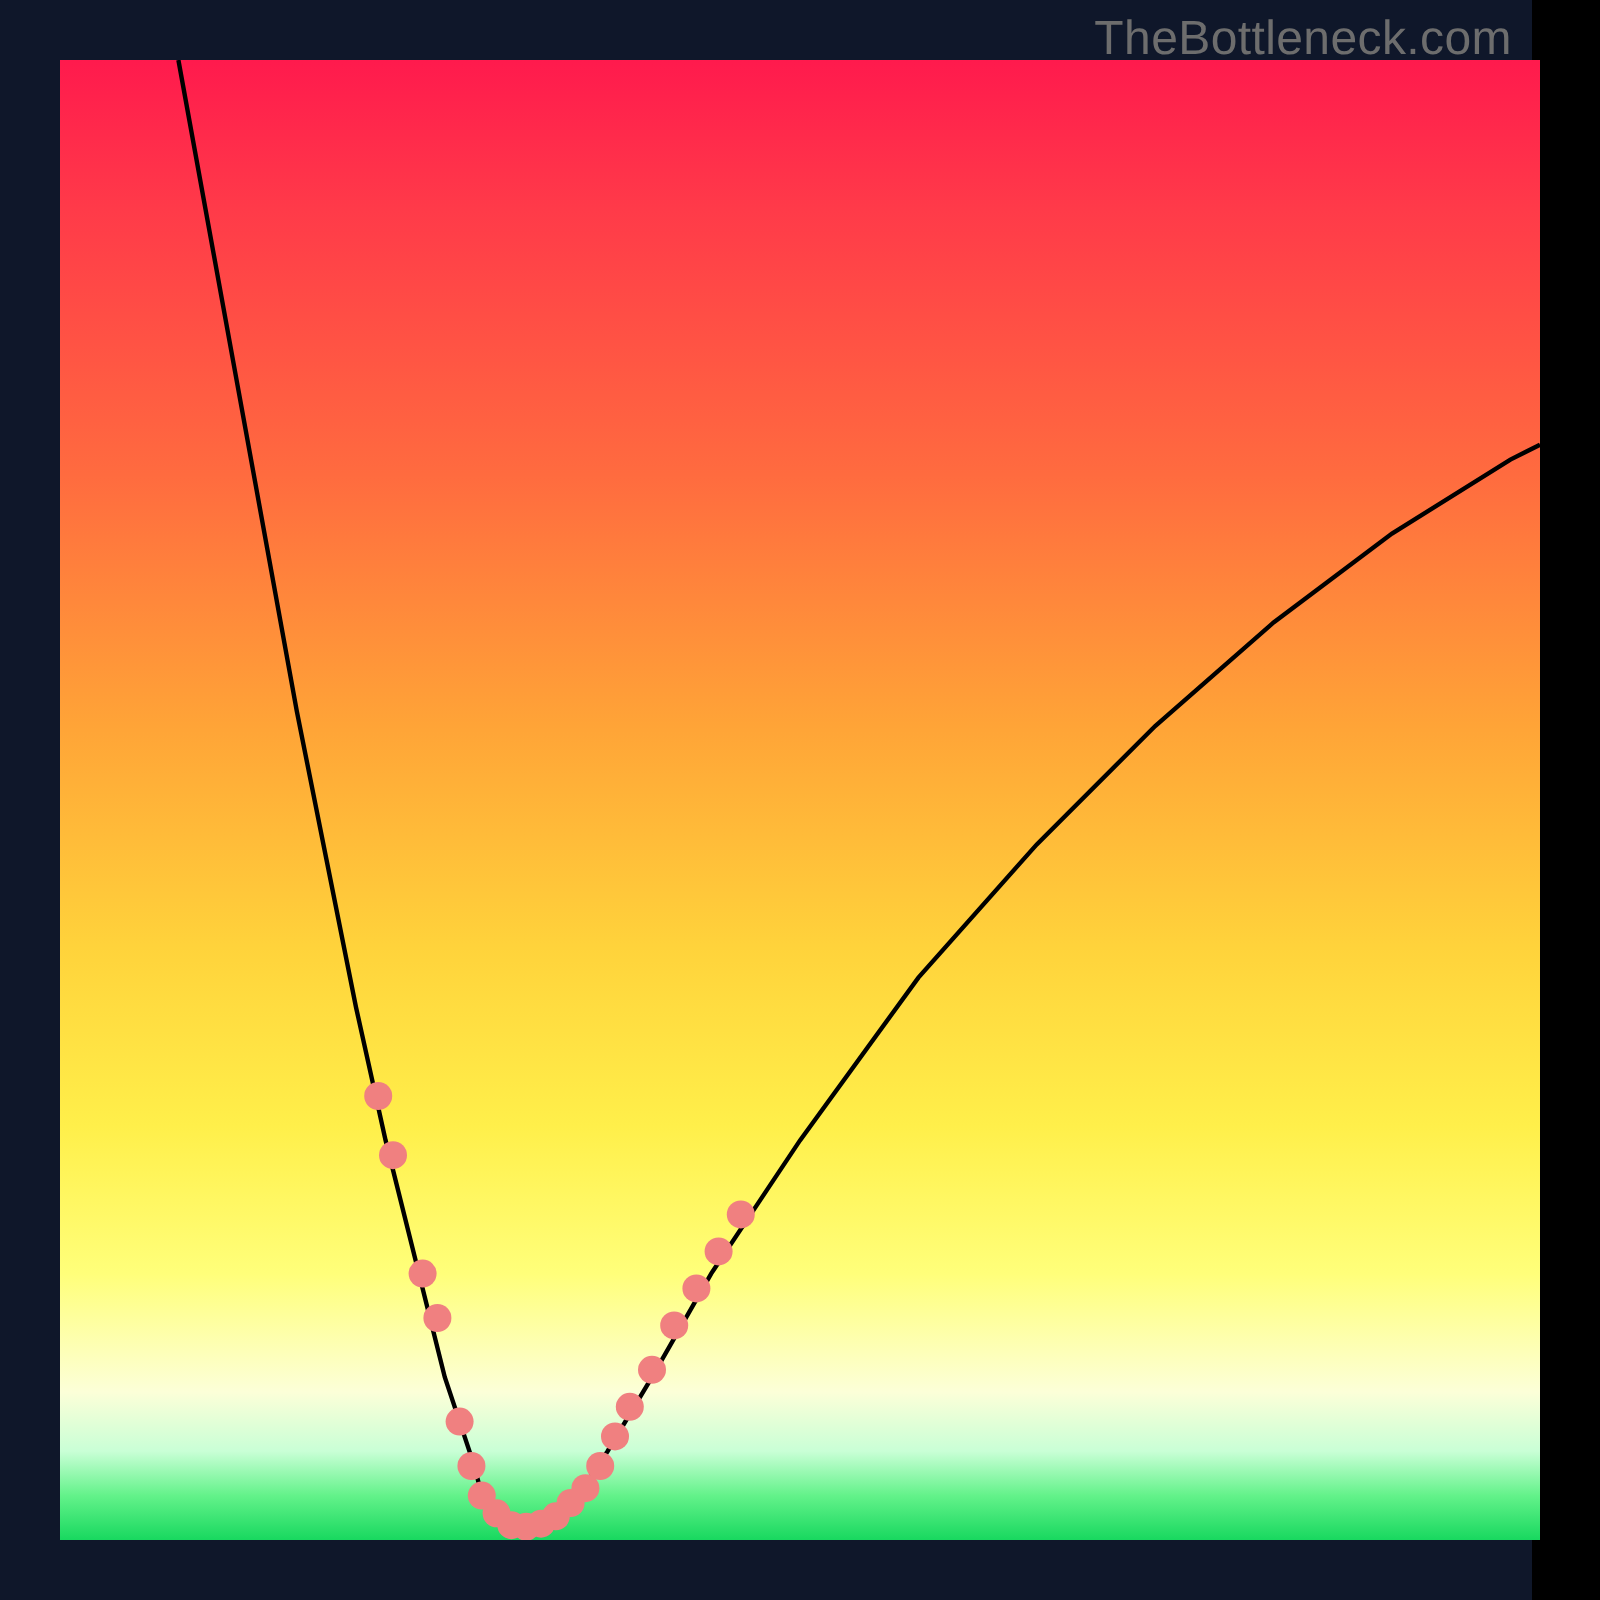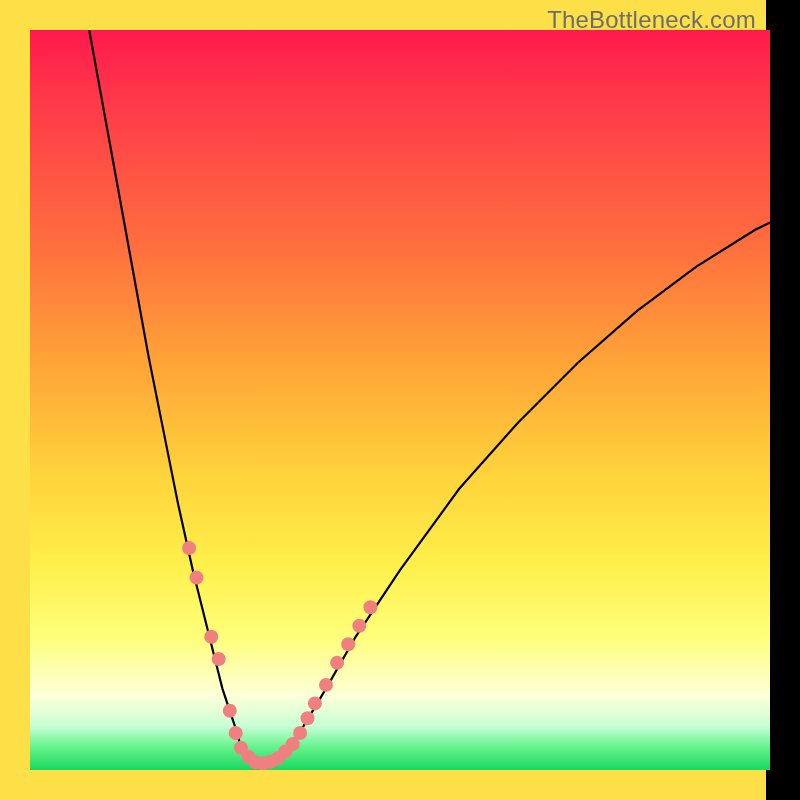--- a/index.html
+++ b/index.html
@@ -10,21 +10,21 @@
     overflow: hidden;
     background: #000;
     font-family: Arial, Helvetica, sans-serif;
   }
   .frame {
     position: absolute;
     left: 0;
     top: 0;
     width: 766px;
     height: 800px;
-    background: #fde047;
+    background: #0f172a;
   }
   .plot {
     position: absolute;
     left: 30px;
     top: 30px;
     width: 740px;
     height: 740px;
     
     background: linear-gradient(
       to bottom,

